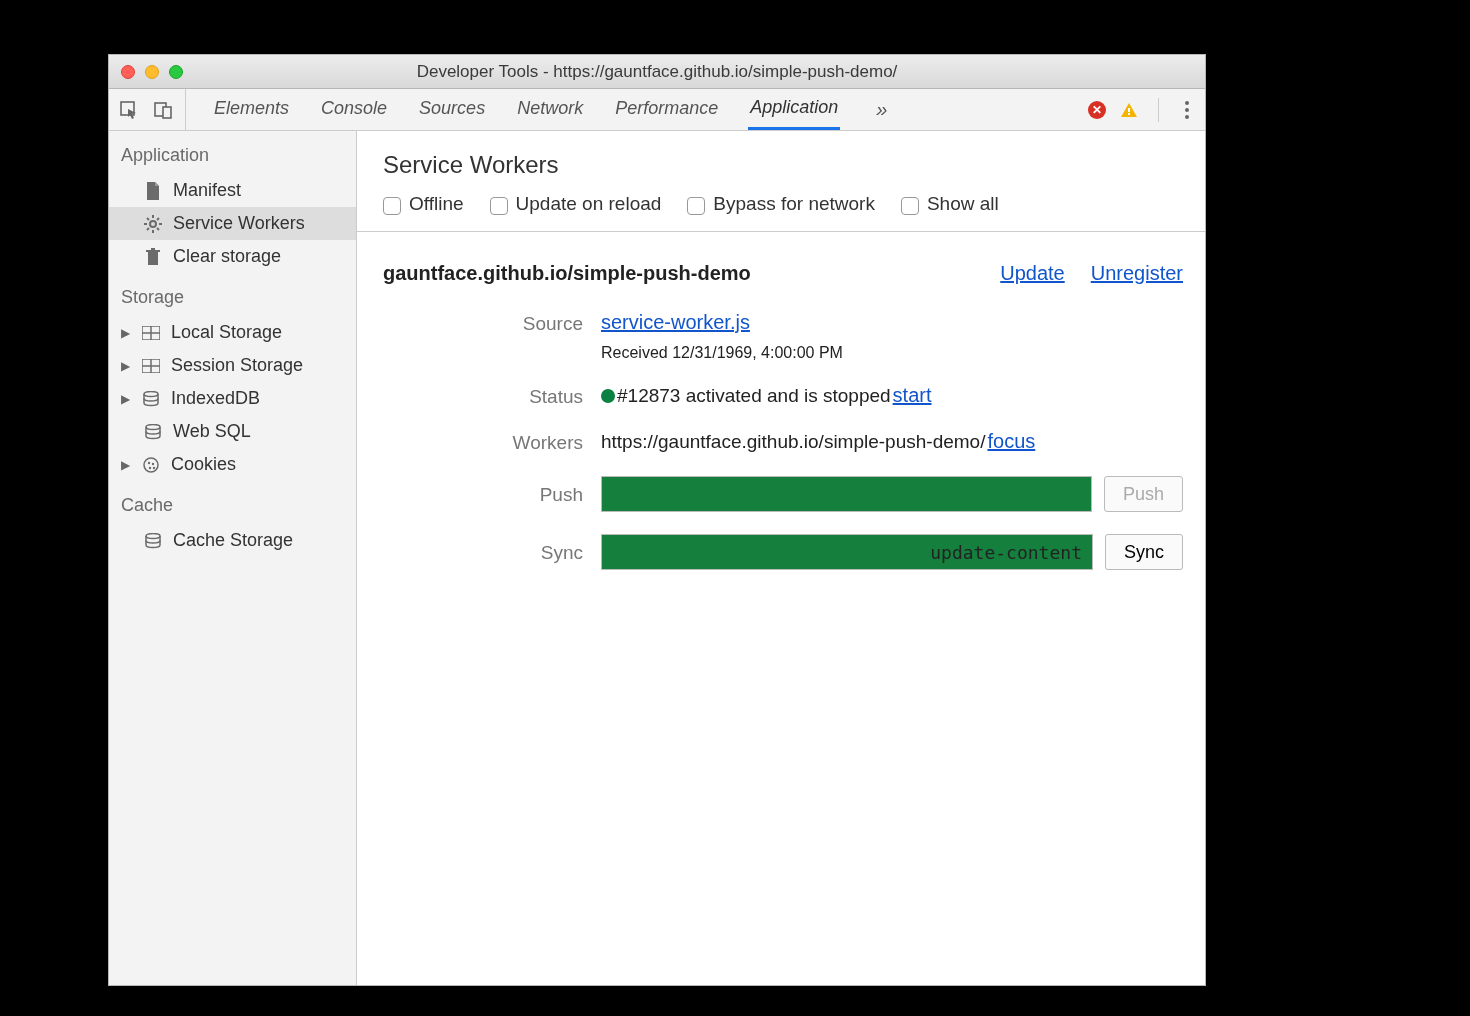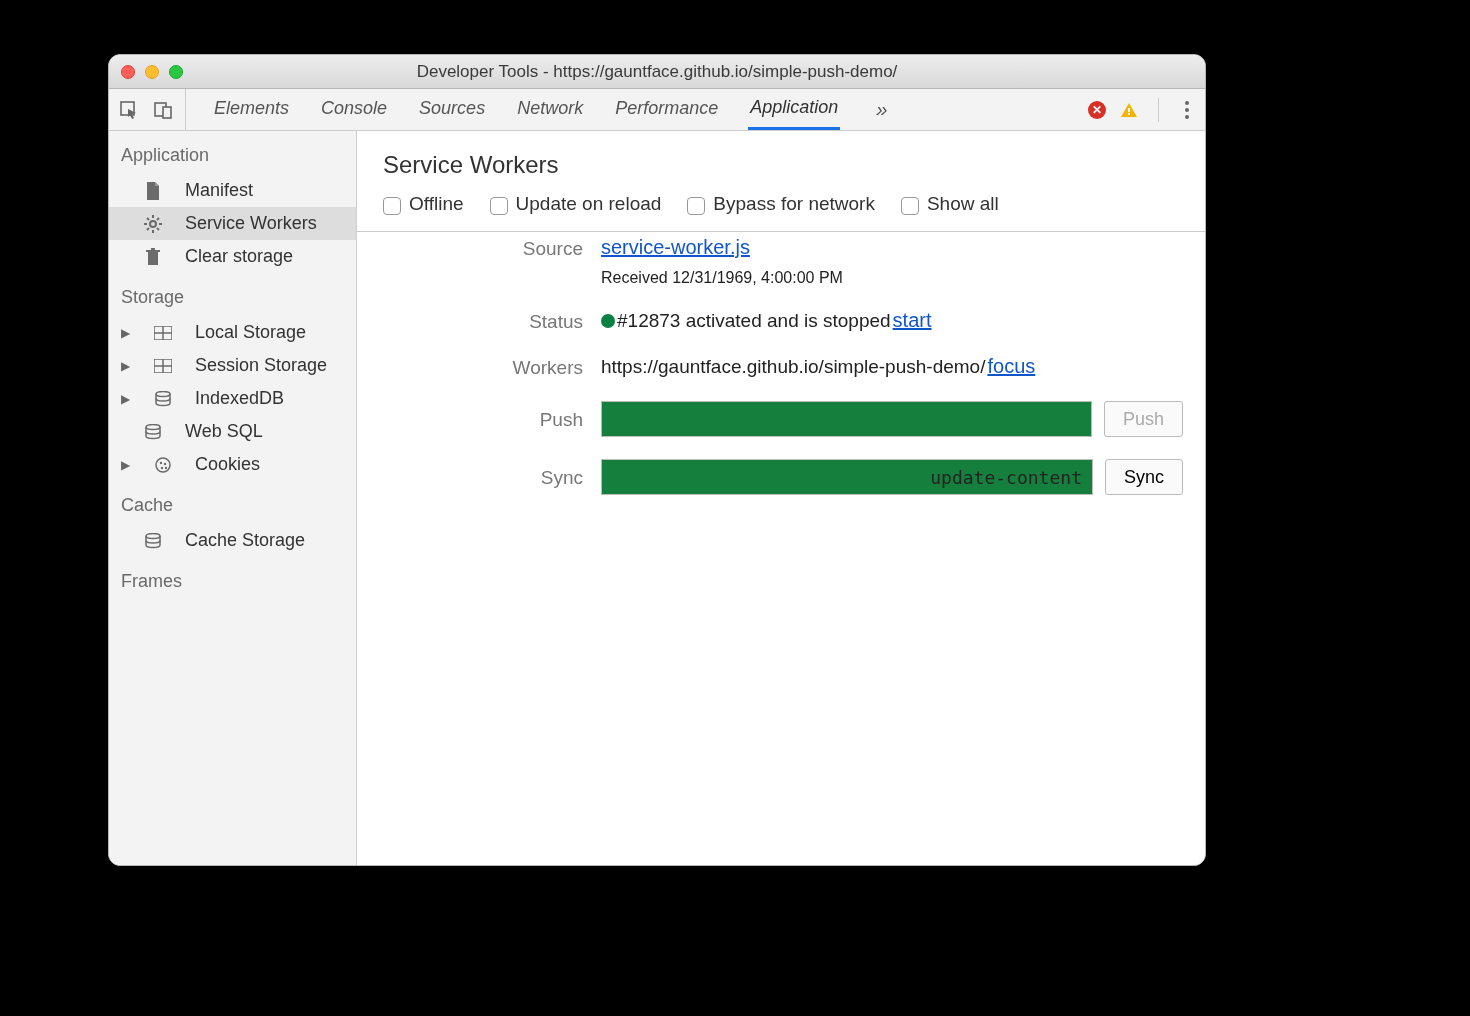--- a/index.html
+++ b/index.html
@@ -8,23 +8,23 @@
     background: #000;
     width: 1470px;
     height: 1016px;
     position: relative;
   }
   .window {
     position: absolute;
     left: 108px;
     top: 54px;
     width: 1098px;
-    height: 812px;
+    height: 932px;
     background: #fff;
-    border-radius: 12px;
+    border-radius: 0;
     box-shadow: 0 20px 60px rgba(0,0,0,0.5);
     overflow: hidden;
     display: flex;
     flex-direction: column;
     border: 1px solid #b7b7b7;
   }
   
   .titlebar {
     height: 34px;
     background: linear-gradient(#ededed,#d8d8d8);
@@ -68,21 +68,21 @@
     width: 248px;
     background:#f3f3f3;
     border-right:1px solid #ccc;
     display:flex;
     flex-direction:column;
     font-size:18px;
     color:#333;
     overflow:hidden;
   }
   .group-label { padding:14px 12px 8px 12px; color:#6a6a6a; font-size:18px;}
-  .item { display:flex; align-items:center; gap:22px; padding:6px 10px 6px 34px; cursor:pointer;}
+  .item { display:flex; align-items:center; gap:10px; padding:6px 10px 6px 34px; cursor:pointer;}
   .item .tri { margin-left:-22px; width:10px; color:#666; font-size:12px;}
   .item.selected { background:#ddd;}
   .icon-slot { width:20px; display:flex; justify-content:center; color:#6b6b6b;}
   
   .main { flex:1; background:#fff; display:flex; flex-direction:column; overflow:hidden;}
   .main-header { padding:20px 26px 14px 26px; font-size:24px; color:#333;}
   .checkrow { display:flex; gap:26px; padding:0 26px 16px 26px; font-size:19px; color:#333; border-bottom:1px solid #ccc; align-items:center;}
   .check { display:flex; align-items:flex-end; gap:8px;}
   .checkbox { width:18px; height:18px; border:1px solid #999; border-radius:4px; background:#fff;}
   .origin-row { display:flex; padding:30px 22px 22px 26px; align-items:center; gap:26px;}
@@ -288,21 +288,20 @@
           <svg width="16" height="16" viewBox="0 0 16 16">
               <ellipse cx="8" cy="3" rx="7" ry="2.5" fill="none" stroke="#6b6b6b" stroke-width="1.5"></ellipse>
               <path d="M1 3 V12 A7 2.5 0 0 0 15 12 V3" fill="none" stroke="#6b6b6b" stroke-width="1.5"></path>
               <path d="M1 7.5 A7 2.5 0 0 0 15 7.5" fill="none" stroke="#6b6b6b" stroke-width="1.5"></path>
             </svg>
         </span>
         <span>Cache Storage</span>
       </div>
 
 
-      <div class="group-label">Frames</div>
     </div>
 
     <div class="main">
       <div class="main-header">Service Workers</div>
 
       <div class="checkrow">
         <div class="check">
           <div class="checkbox"></div>
           <span>Offline</span>
         </div>
@@ -313,20 +312,25 @@
         <div class="check">
           <div class="checkbox"></div>
           <span>Bypass for network</span>
         </div>
         <div class="check">
           <div class="checkbox"></div>
           <span>Show all</span>
         </div>
       </div>
 
+      <div class="origin-row">
+        <div class="origin-title">gauntface.github.io/simple-push-demo</div>
+        <span class="link">Update</span>
+        <span class="link">Unregister</span>
+      </div>
 
       <div class="grid">
         <div class="klabel">Source</div>
         <div class="val">
           <span class="link">service-worker.js</span>
           <div class="received" style="width:100%">Received 12/31/1969, 4:00:00 PM</div>
         </div>
 
         <div class="klabel">Status</div>
         <div class="val">

